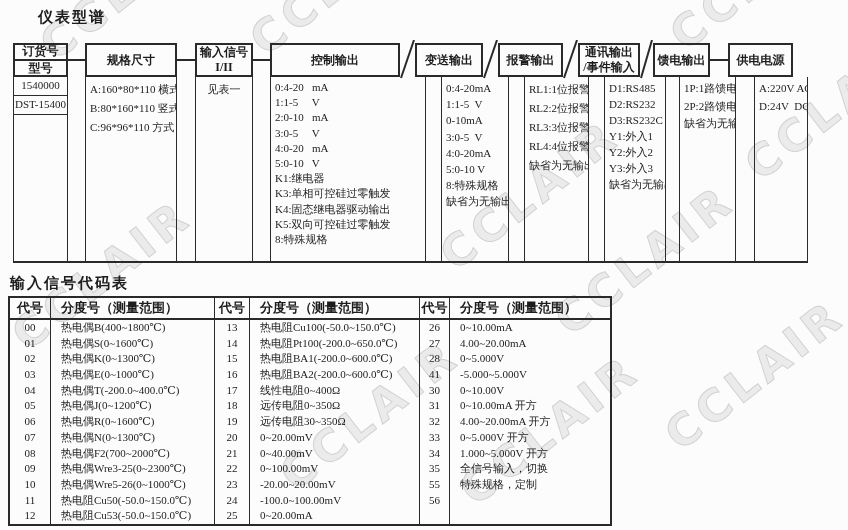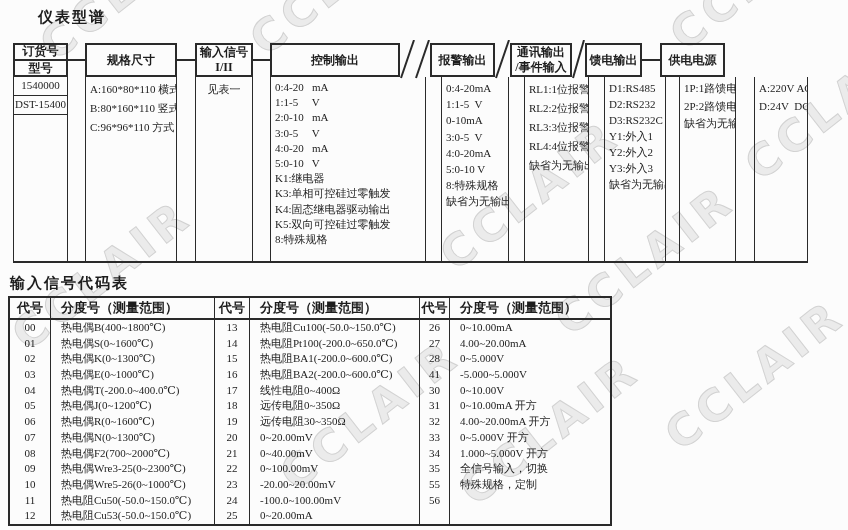--- a/index.html
+++ b/index.html
@@ -93,20 +93,23 @@
           <div class="hconn"></div>
         </div>
         <div class="hdr" style="width: 130px;">
           <div class="hrow">控制输出</div>
         </div>
         <div class="gap" style="width: 15px;">
           <svg width="15" height="40" viewBox="0 0 15 40" preserveAspectRatio="none">
             <line x1="1" y1="38" x2="14" y2="0" stroke="#2a2a2a" stroke-width="2"></line>
           </svg>
         </div>
+        <div class="hdr" style="width: 68px;">
+          <div class="hrow">变送输出</div>
+        </div>
         <div class="gap" style="width: 15px;">
           <svg width="15" height="40" viewBox="0 0 15 40" preserveAspectRatio="none">
             <line x1="1" y1="38" x2="14" y2="0" stroke="#2a2a2a" stroke-width="2"></line>
           </svg>
         </div>
         <div class="hdr" style="width: 65px;">
           <div class="hrow">报警输出</div>
         </div>
         <div class="gap" style="width: 15px;">
           <svg width="15" height="40" viewBox="0 0 15 40" preserveAspectRatio="none">

